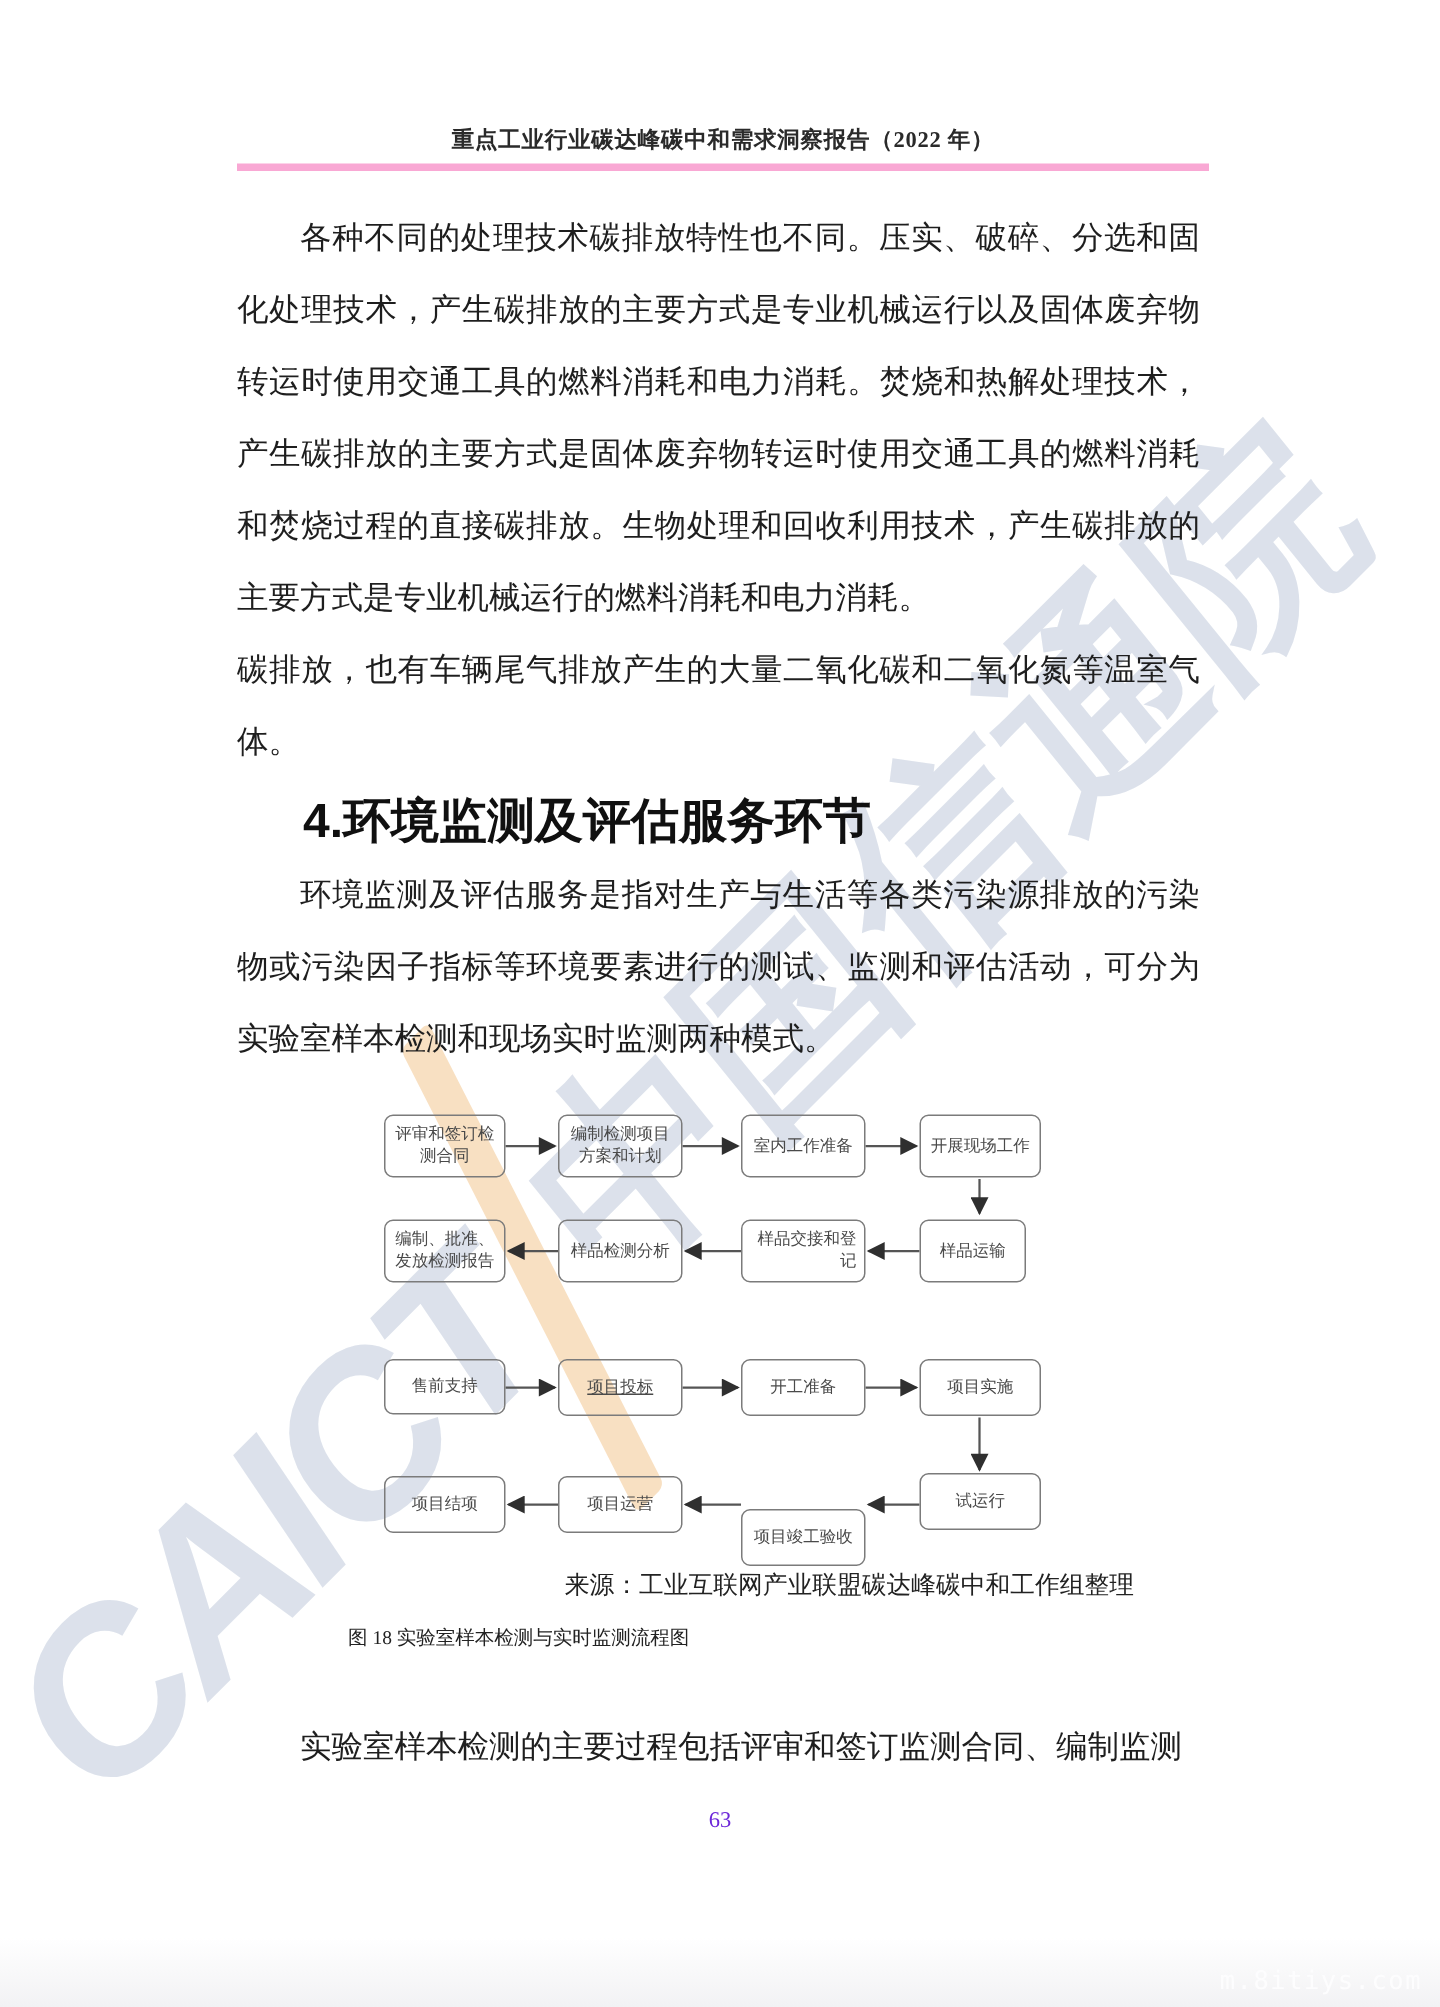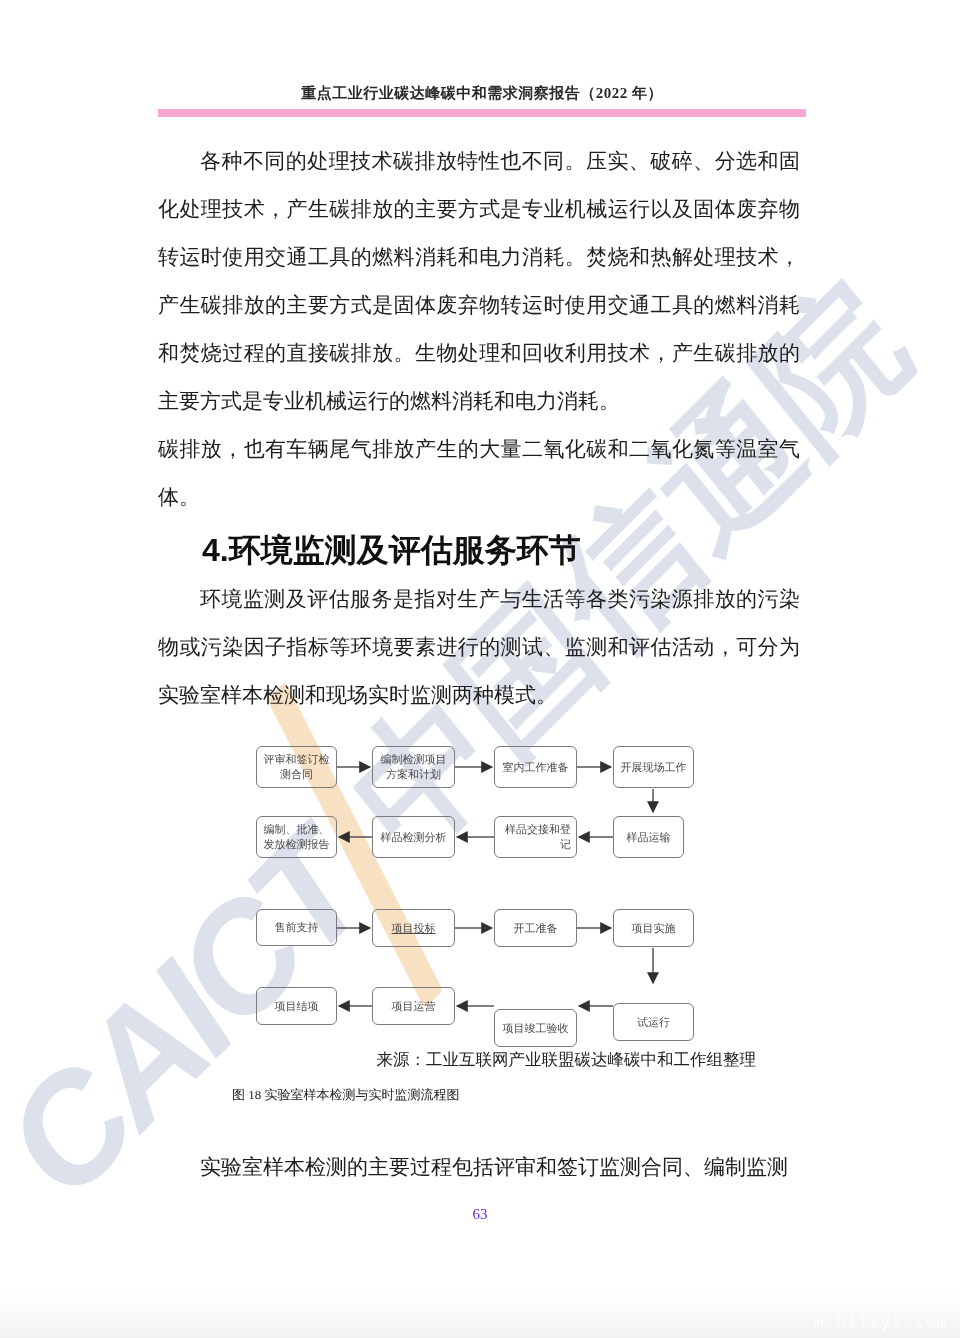--- a/index.html
+++ b/index.html
@@ -27,21 +27,21 @@
   }
   .wm-cjk {
     font-family:"Liberation Sans","DejaVu Sans",sans-serif;
     font-weight:bold; font-size:142px; letter-spacing:2px;
     color:rgba(198,206,223,0.62); transform:skewX(-6deg);
   }
 
   
   .header {
     position:relative; z-index:1; margin:0 154px 0 158px; padding-top:84px;
-    border-bottom:8px solid #f9a8d4; text-align:center;
+    border-bottom:5px solid #f9a8d4; text-align:center;
   }
   .header-title {
     font-size:15px; font-weight:bold; color:#2a2a2a;
     letter-spacing:0.5px; padding-bottom:6px;
   }
 
   
   .main { position:relative; z-index:1; padding:20px 160px 0 158px; }
   .para { font-size:21px; line-height:48px; text-align:justify; margin:0; }
   .indent { text-indent:2em; }
@@ -68,21 +68,21 @@
   .b2  {left:336px; top:1px;   width:83px; height:42px;}
   .b3  {left:455px; top:1px;   width:81px; height:42px;}
   .b4  {left:455px; top:71px;  width:71px; height:42px;}
   .b5  {left:336px; top:71px;  width:83px; height:42px;text-align:right;}
   .b6  {left:214px; top:71px;  width:83px; height:42px;}
   .b7  {left:98px;  top:71px;  width:81px; height:42px;}
   .b8  {left:98px;  top:164px; width:81px; height:37px;}
   .b9  {left:214px; top:164px; width:83px; height:38px;text-decoration:underline;}
   .b10 {left:336px; top:164px; width:83px; height:38px;}
   .b11 {left:455px; top:164px; width:81px; height:38px;}
-  .b12 {left:455px; top:258px; width:81px; height:38px;}
+  .b12 {left:455px; top:240px; width:81px; height:38px;}
   .b13 {left:336px; top:242px; width:83px; height:38px;margin-top:22px;}
   .b14 {left:214px; top:242px; width:83px; height:38px;}
   .b15 {left:98px;  top:242px; width:81px; height:38px;}
 
   
   .fig-source { font-size:16.5px; line-height:34px; text-align:right; margin:8px 0 0; padding-right:44px; color:#222; }
   .fig-caption { font-size:13px; line-height:36px; text-align:left; margin:0 0 0 74px; color:#222; }
 
   
   .page-number { position:absolute; left:0; right:0; top:1206px; text-align:center; font-size:15px; color:#6d28d9; z-index:1; }

